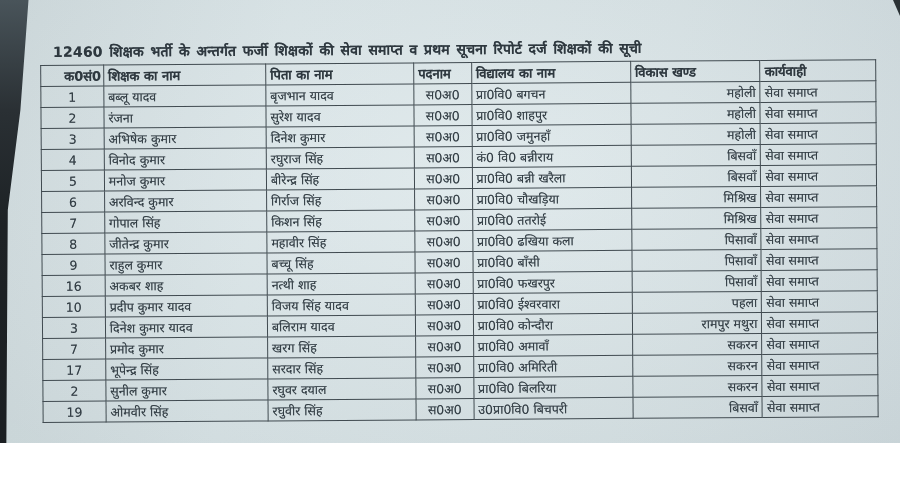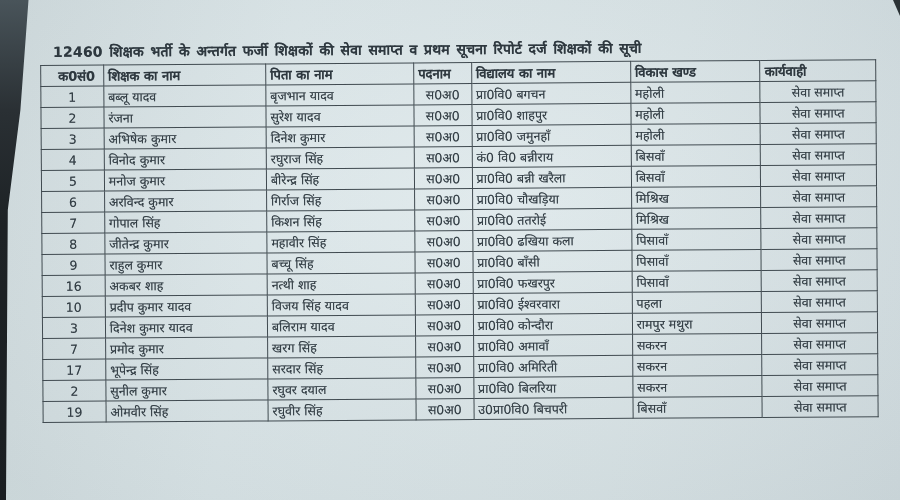--- a/index.html
+++ b/index.html
@@ -1,18 +1,18 @@
 <!DOCTYPE html>
 <html><head>
 <meta charset="utf-8">
 <style>
   html,body{margin:0;padding:0;}
   .scan{
     position:relative;
-    width:900px;height:500px;
+    width:900px;height:443px;
     overflow:hidden;
     background:
       radial-gradient(ellipse at 55% 40%, rgba(255,255,255,0.22), rgba(0,0,0,0.05) 95%),
       linear-gradient(100deg, #d3dfe2 0%, #dae6e9 30%, #d7e3e6 70%, #d2dee2 100%);
     font-family:"DejaVu Sans", sans-serif;
     color:#323d44;
   }
   .edge-band{
     position:absolute;left:0;top:0;width:30px;height:500px;
     background:linear-gradient(#49545a 0%, #2a3034 22%, #1d2225 45%, #1a1e21 100%);
@@ -63,23 +63,23 @@
   }
   .col-sn{width:62px;}
   .col-teacher{width:160px;}
   .col-father{width:146px;}
   .col-designation{width:57px;}
   .col-school{width:157px;}
   .col-block{width:128px;}
   .col-action{width:114px;}
   .doc-table td.c-sn{text-align:center;}
   .doc-table td.c-designation{text-align:center;margin-left:40px;}
-  .doc-table td.c-block{text-align:left;}
-  .doc-table td.c-action{text-align:center;}
-  .doc-table th.h-sn{text-align:left;padding-left:17px;}
+  .doc-table td.c-block{text-align:right;}
+  .doc-table td.c-action{text-align:left;}
+  .doc-table th.h-sn{text-align:left;padding-left:23px;}
 </style>
 </head>
 <body>
 
 <div class="scan">
   <div class="edge-band"></div>
   <div class="corner-sliver"></div>
   <div class="content">
     <div class="doc-title">12460 शिक्षक भर्ती के अन्तर्गत फर्जी शिक्षकों की सेवा समाप्त व प्रथम सूचना रिपोर्ट दर्ज शिक्षकों की सूची</div>
     <table class="doc-table">

